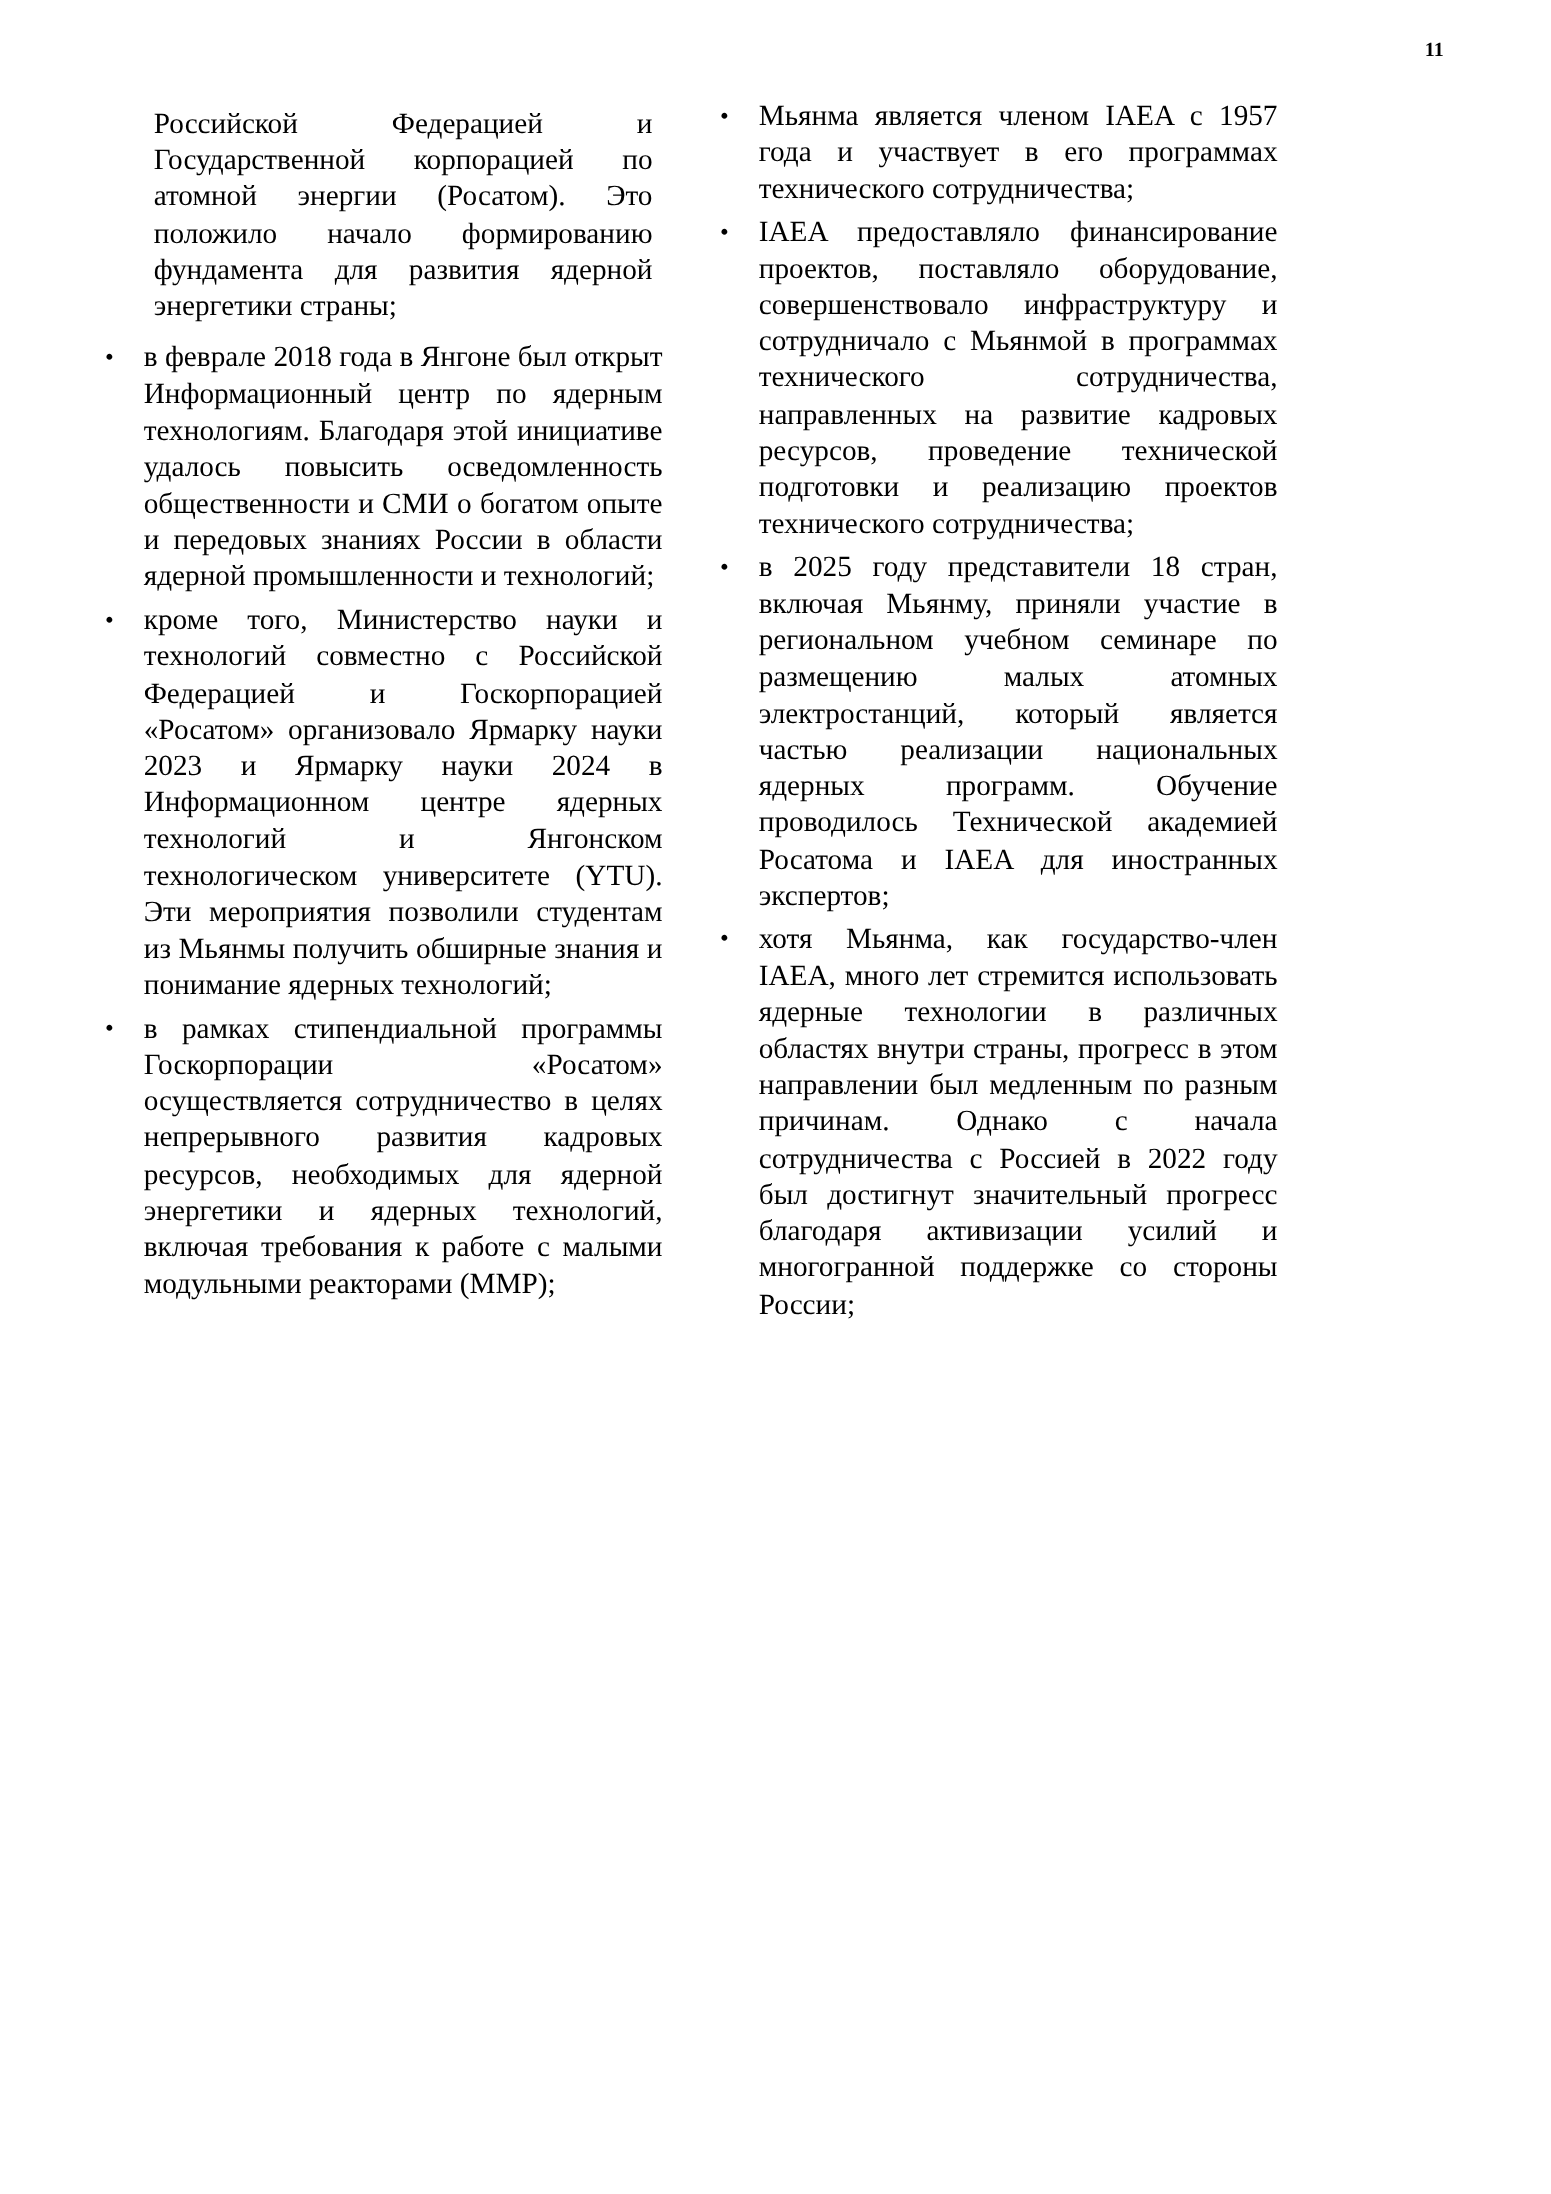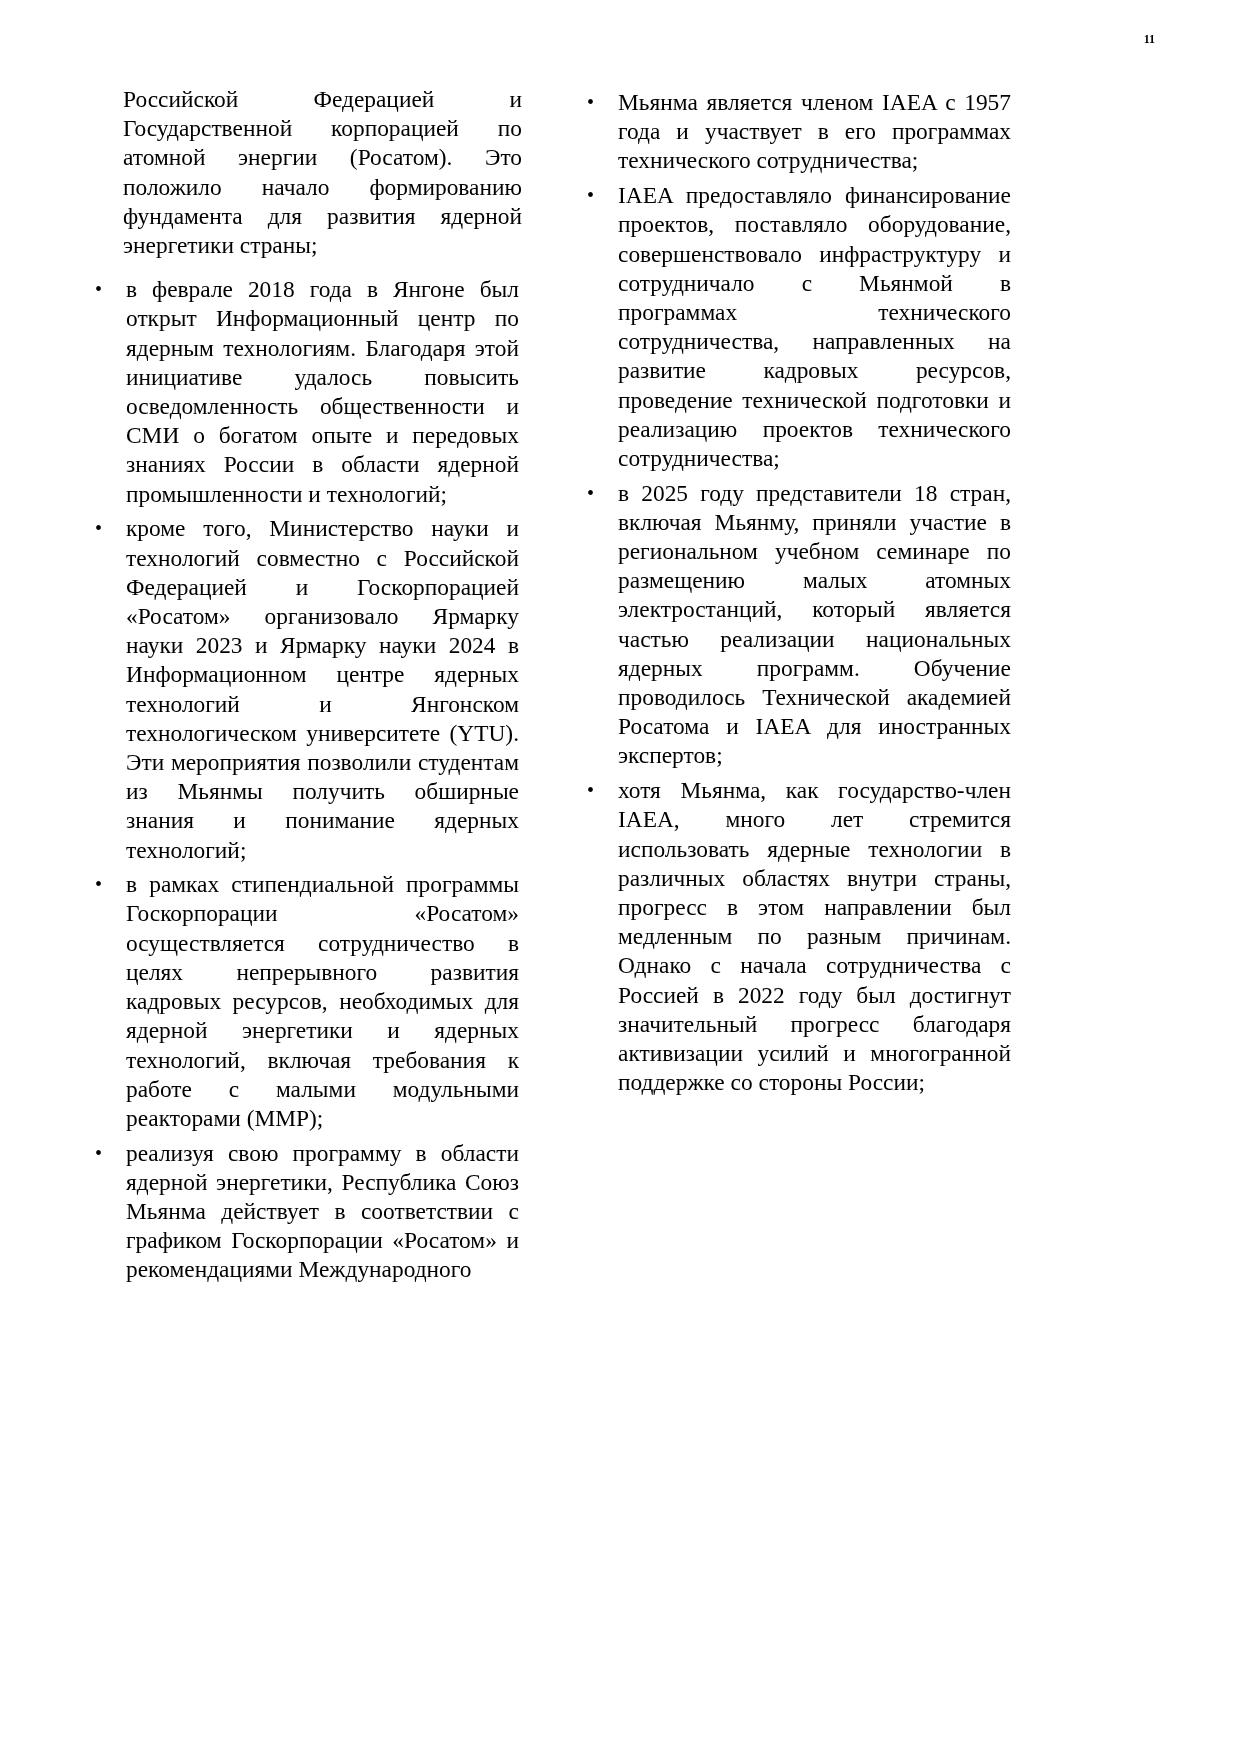--- a/index.html
+++ b/index.html
@@ -1,38 +1,37 @@
 <!DOCTYPE html>
 <html><head>
   <meta charset="utf-8">
   <style>
     html, body { margin: 0; padding: 0; background: #ffffff; }
     body { width: 1241px; height: 1755px; position: relative; overflow: hidden;
            font-family: "Liberation Serif", "DejaVu Serif", serif; color: #000; }
-    .page-number { position: absolute; top: 32px; right: 86px; font-weight: bold; font-size: 12px; }
+    .page-number { position: absolute; top: 32px; right: 86px; font-weight: bold; font-size: 16px; }
     .column { position: absolute; top: 73px; width: 423px; font-size: 23.4px; line-height: 29.2px; }
     .col-left { left: 111px; }
     .col-right { left: 603px; }
     .para { margin: 12px; text-align: justify; }
-    ul.bullets { list-style: none; margin: 15px; padding: 0; }
+    ul.bullets { list-style: none; margin: 4px; padding: 0; }
     ul.bullets li { position: relative; text-align: justify; margin-top: 5.5px; }
     ul.bullets li::before { content: "\2022"; position: absolute; left: -31px; top: 0; font-size: 20px; }
   </style>
 </head>
 <body>
 
 <div class="page-number">11</div>
 
 <div class="column col-left">
   <p class="para">Российской Федерацией и Государственной корпорацией по атомной энергии (Росатом). Это положило начало формированию фундамента для развития ядерной энергетики страны;</p>
   <ul class="bullets">
     <li>в феврале 2018 года в Янгоне был открыт Информационный центр по ядерным технологиям. Благодаря этой инициативе удалось повысить осведомленность общественности и СМИ о богатом опыте и передовых знаниях России в области ядерной промышленности и технологий;</li>
     <li>кроме того, Министерство науки и технологий совместно с Российской Федерацией и Госкорпорацией «Росатом» организовало Ярмарку науки 2023 и Ярмарку науки 2024 в Информационном центре ядерных технологий и Янгонском технологическом университете (YTU). Эти мероприятия позволили студентам из Мьянмы получить обширные знания и понимание ядерных технологий;</li>
     <li>в рамках стипендиальной программы Госкорпорации «Росатом» осуществляется сотрудничество в целях непрерывного развития кадровых ресурсов, необходимых для ядерной энергетики и ядерных технологий, включая требования к работе с малыми модульными реакторами (ММР);</li>
-    <li>реализуя свою программу в области ядерной энергетики, Республика Союз Мьянма действует в соответствии с графиком Госкорпорации «Росатом» и рекомендациями Международного</li>
 
   </ul>
 </div>
 
 <div class="column col-right">
   <ul class="bullets">
     <li>Мьянма является членом IAEA с 1957 года и участвует в его программах технического сотрудничества;</li>
     <li>IAEA предоставляло финансирование проектов, поставляло оборудование, совершенствовало инфраструктуру и сотрудничало с Мьянмой в программах технического сотрудничества, направленных на развитие кадровых ресурсов, проведение технической подготовки и реализацию проектов технического сотрудничества;</li>
     <li>в 2025 году представители 18 стран, включая Мьянму, приняли участие в региональном учебном семинаре по размещению малых атомных электростанций, который является частью реализации национальных ядерных программ. Обучение проводилось Технической академией Росатома и IAEA для иностранных экспертов;</li>
     <li>хотя Мьянма, как государство-член IAEA, много лет стремится использовать ядерные технологии в различных областях внутри страны, прогресс в этом направлении был медленным по разным причинам. Однако с начала сотрудничества с Россией в 2022 году был достигнут значительный прогресс благодаря активизации усилий и многогранной поддержке со стороны России;</li>

